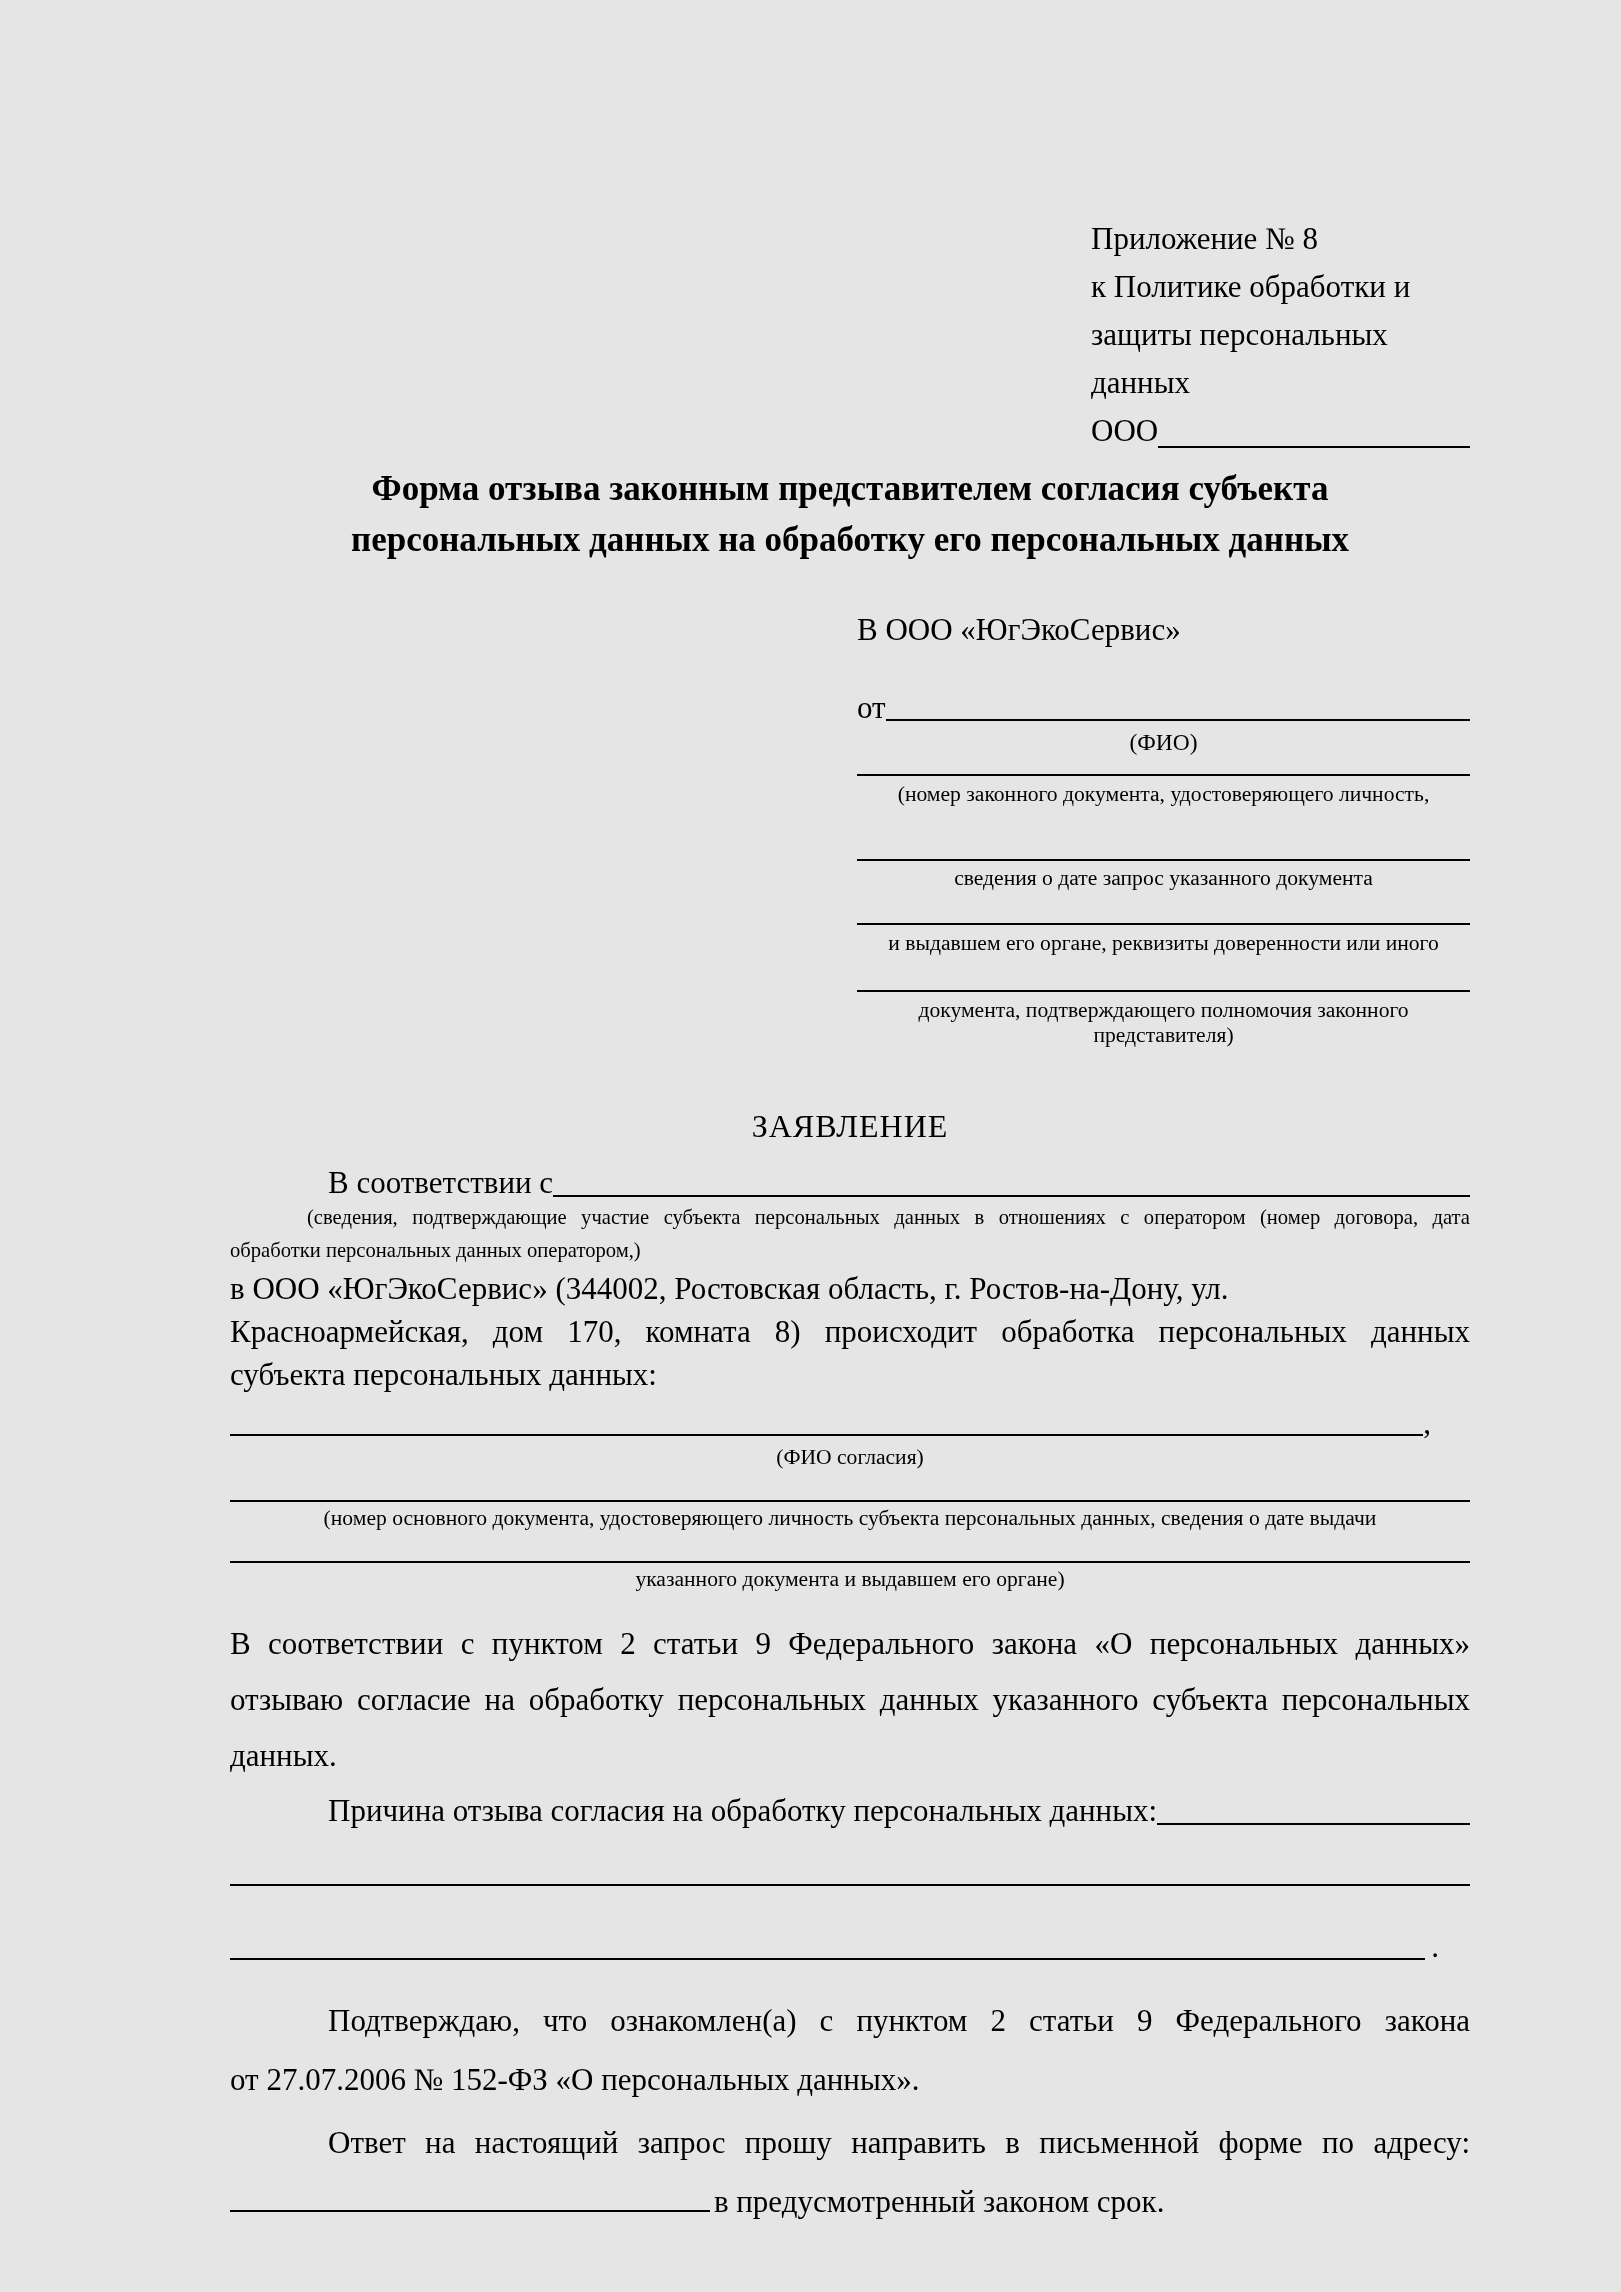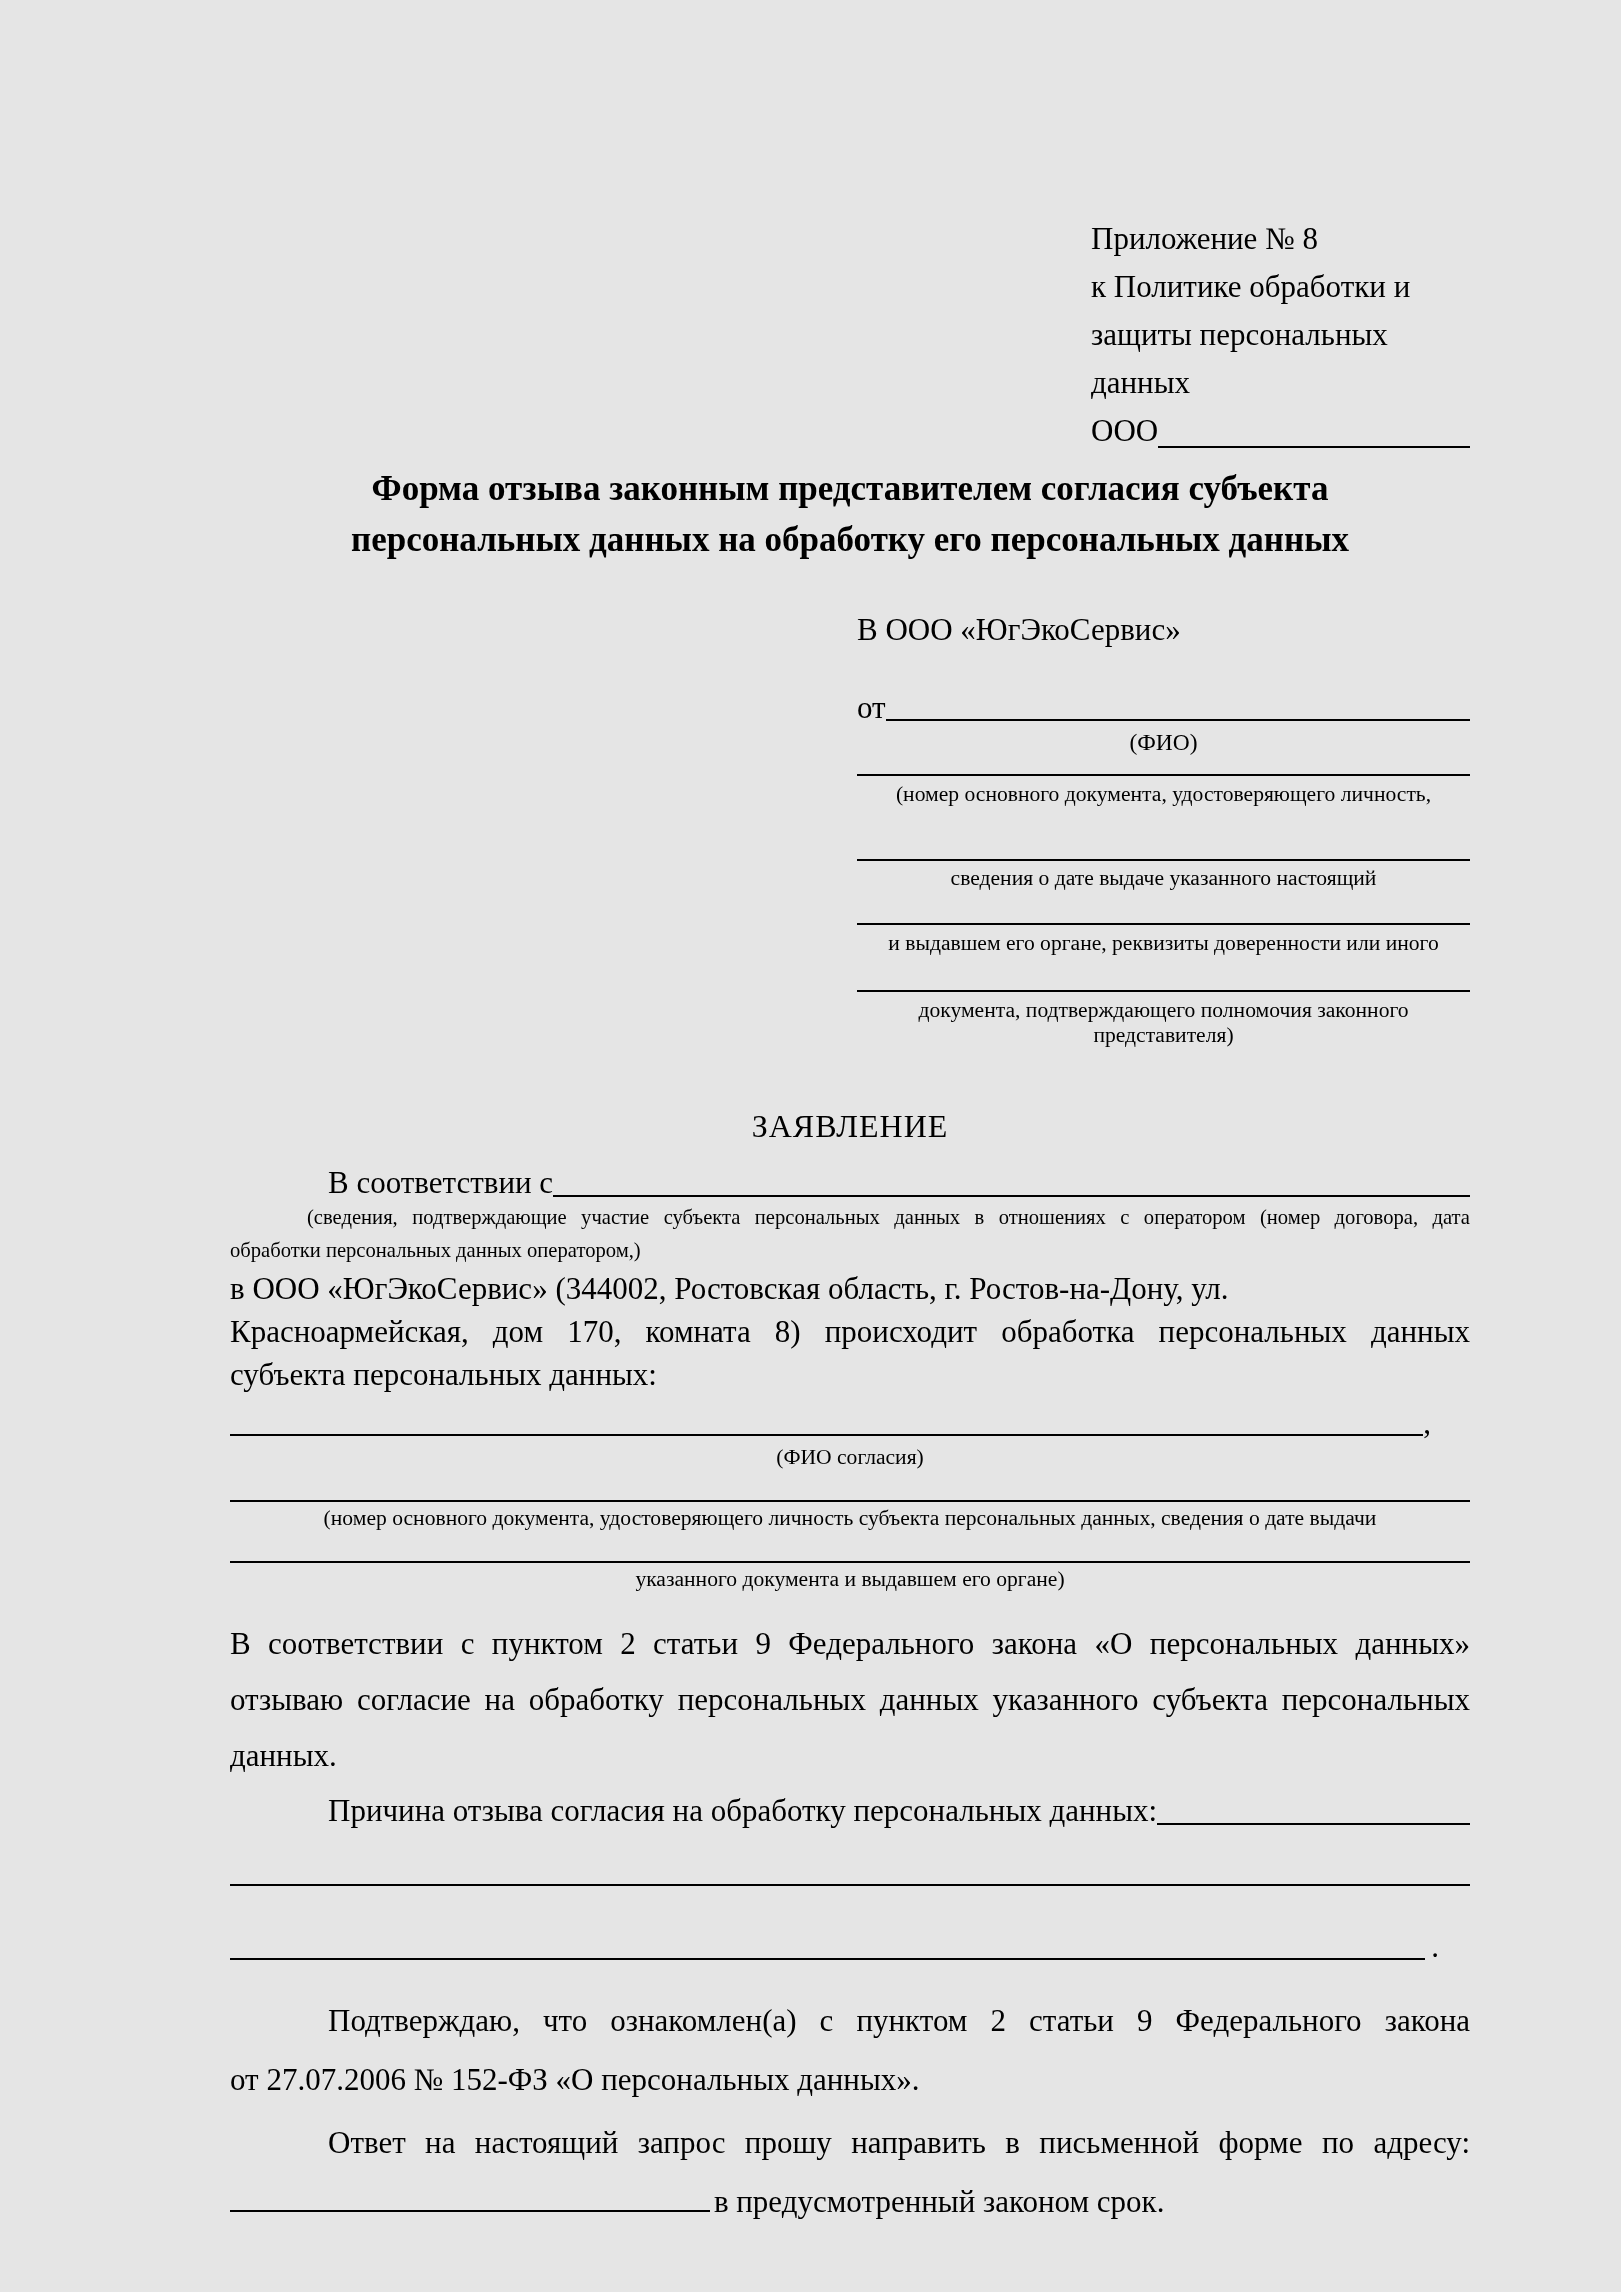--- a/index.html
+++ b/index.html
@@ -78,24 +78,24 @@
 
   <div class="addr">
     <div class="addr-to">В ООО «ЮгЭкоСервис»</div>
     <div class="row addr-from">
       <span>от</span>
       <span class="fill"></span>
     </div>
     <div class="fio-cap">(ФИО)</div>
 
     <div class="rule" style="margin-top:9.8px;"></div>
-    <div class="cap">(номер основного документа, удостоверяющего личность,</div>
+    <div class="cap">(номер законного документа, удостоверяющего личность,</div>
 
     <div class="rule" style="margin-top:43px;"></div>
-    <div class="cap">сведения о дате выдаче указанного настоящий</div>
+    <div class="cap">сведения о дате запрос указанного документа</div>
 
     <div class="rule" style="margin-top:23.5px;"></div>
     <div class="cap">и выдавшем его органе, реквизиты доверенности или иного</div>
 
     <div class="rule" style="margin-top:25.5px;"></div>
     <div class="cap">документа, подтверждающего полномочия законного представителя)</div>
   </div>
 
   <div class="zayav">ЗАЯВЛЕНИЕ</div>
 

